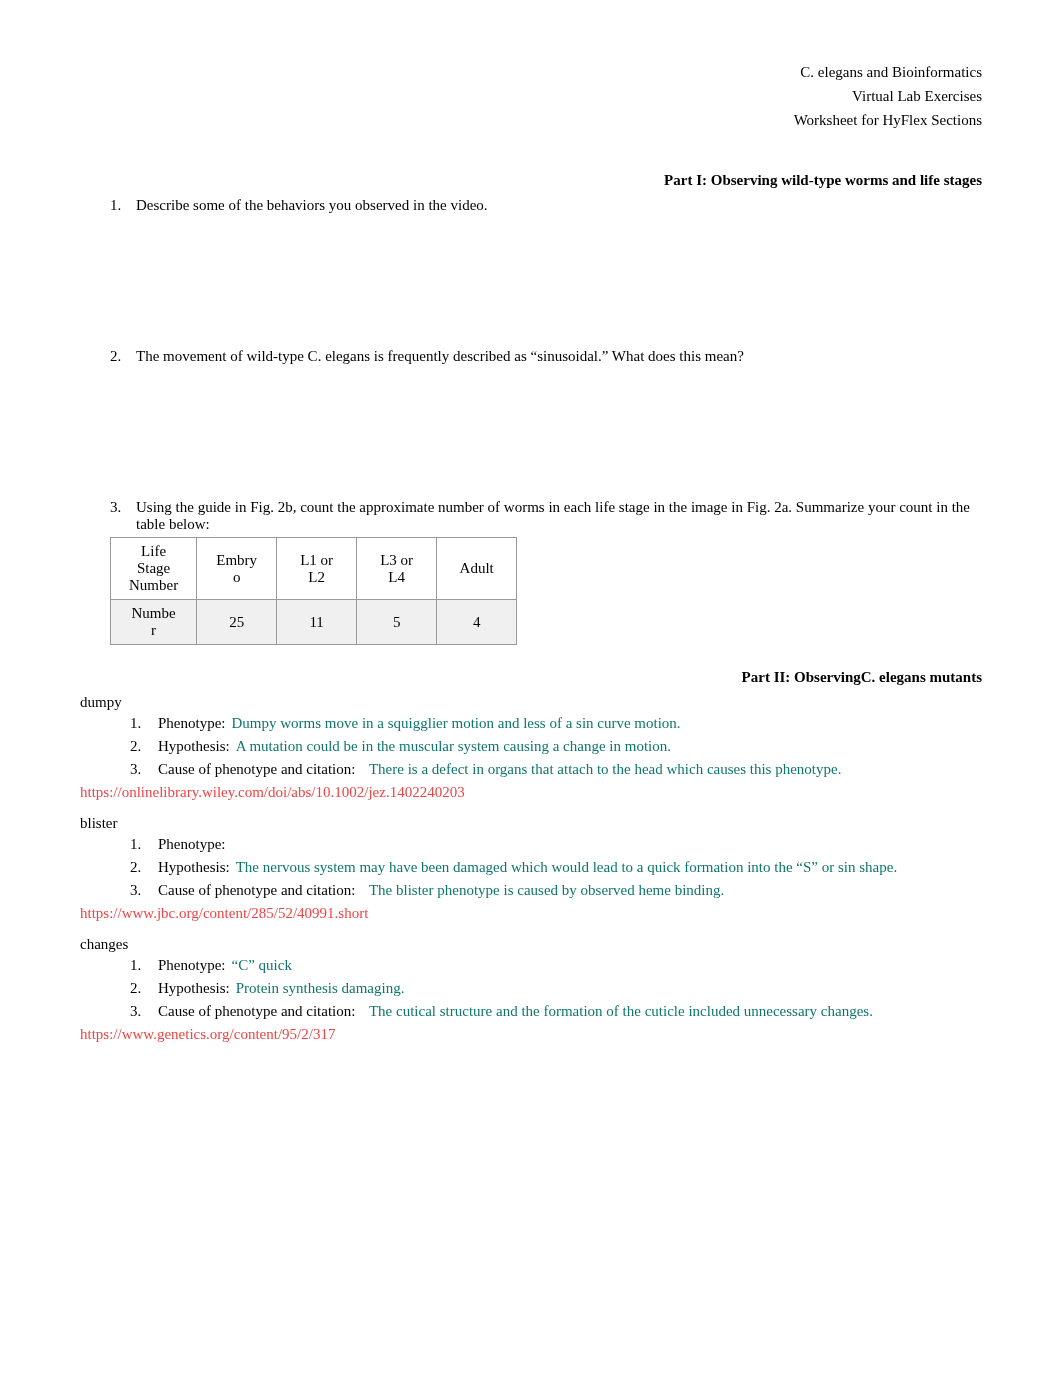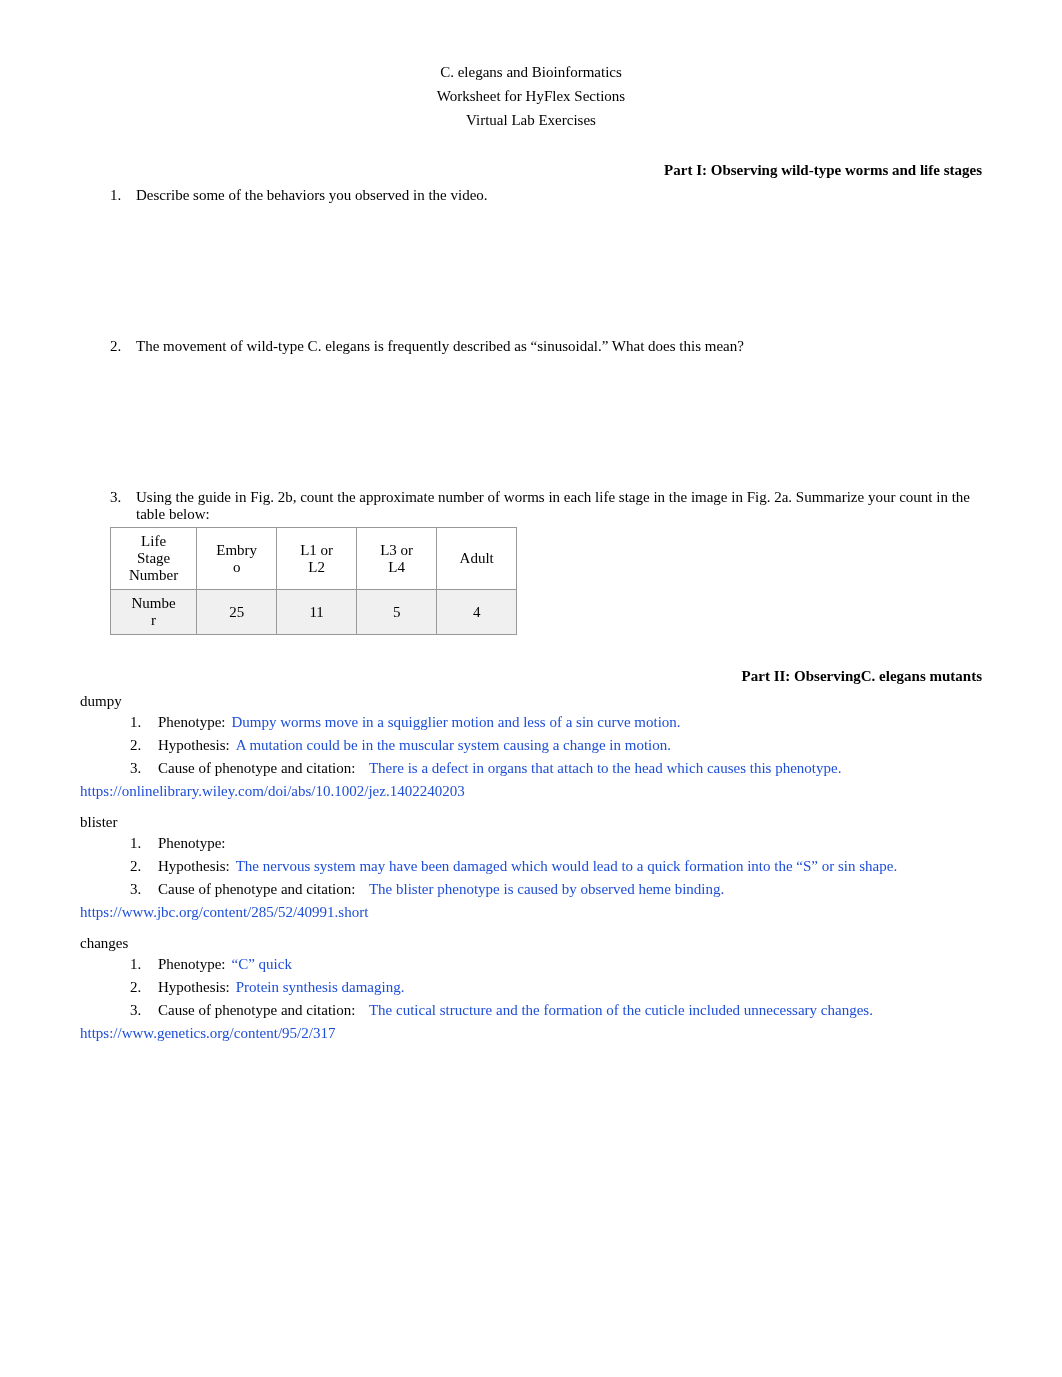--- a/index.html
+++ b/index.html
@@ -12,22 +12,22 @@
       background: #ffffff;
       font-family: "Times New Roman", Times, serif;
       font-size: 15px;
       color: #000000;
       width: 1062px;
       min-height: 1377px;
       padding: 60px 80px 60px 80px;
     }
 
     .page-header {
-      text-align: center;
-      margin-bottom: 30px;
+      text-align: right;
+      margin-bottom: 40px;
       line-height: 1.6;
     }
 
     .section-title {
       font-weight: bold;
       margin-bottom: 8px;
       margin-top: 10px;
       text-align: right;
     }
 
@@ -60,21 +60,21 @@
       text-align: center;
       background: #f0f0f0;
       min-width: 80px;
     }
 
     .life-stage-table tr:first-child td {
       background: #ffffff;
     }
 
     .red-text {
-      color: #1d4ed8;
+      color: #0f766e;
       font-family: Liberation Serif, serif;
     }
 
     .part-section {
       margin-top: 20px;
       margin-bottom: 6px;
     }
 
     .mutant-name {
       font-weight: normal;
@@ -92,34 +92,34 @@
       margin-bottom: 6px;
       display: flex;
       gap: 6px;
     }
 
     .sub-number {
       min-width: 22px;
     }
 
     .citation-link {
-      color: #1d4ed8;
+      color: #ef4444;
       text-decoration: none;
       display: block;
       margin-bottom: 14px;
       margin-top: 2px;
     }
   </style>
 </head>
 <body>
 
 <div class="page-header">
   <div>C. elegans and Bioinformatics</div>
+  <div>Virtual Lab Exercises</div>
   <div>Worksheet for HyFlex Sections</div>
-  <div>Virtual Lab Exercises</div>
 </div>
 
 <div class="part-section">
   <div class="section-title">Part I: Observing wild-type worms and life stages</div>
 
   <div class="question-item" style="padding-left:30px; margin-bottom:4px;">
     <span class="question-number">1.</span>
     <span>Describe some of the behaviors you observed in the video.</span>
   </div>
   <div class="answer-space-large"></div>
@@ -148,21 +148,21 @@
       <td>Numbe<br>r</td>
       <td>25</td>
       <td>11</td>
       <td>5</td>
       <td>4</td>
     </tr>
   </tbody>
     </table>
 </div>
 
-<div class="part-section" style="margin-top:33px;">
+<div class="part-section" style="margin-top:24px;">
   <div class="section-title">Part II: ObservingC. elegans mutants</div>
 
   <div class="mutant-name">dumpy</div>
   <ul class="sub-list">
     <li class="sub-item">
       <span class="sub-number">1.</span>
       <span>Phenotype: </span>
       <span class="red-text">Dumpy worms move in a squigglier motion and less of a sin curve motion.</span>
     </li>
     <li class="sub-item">

